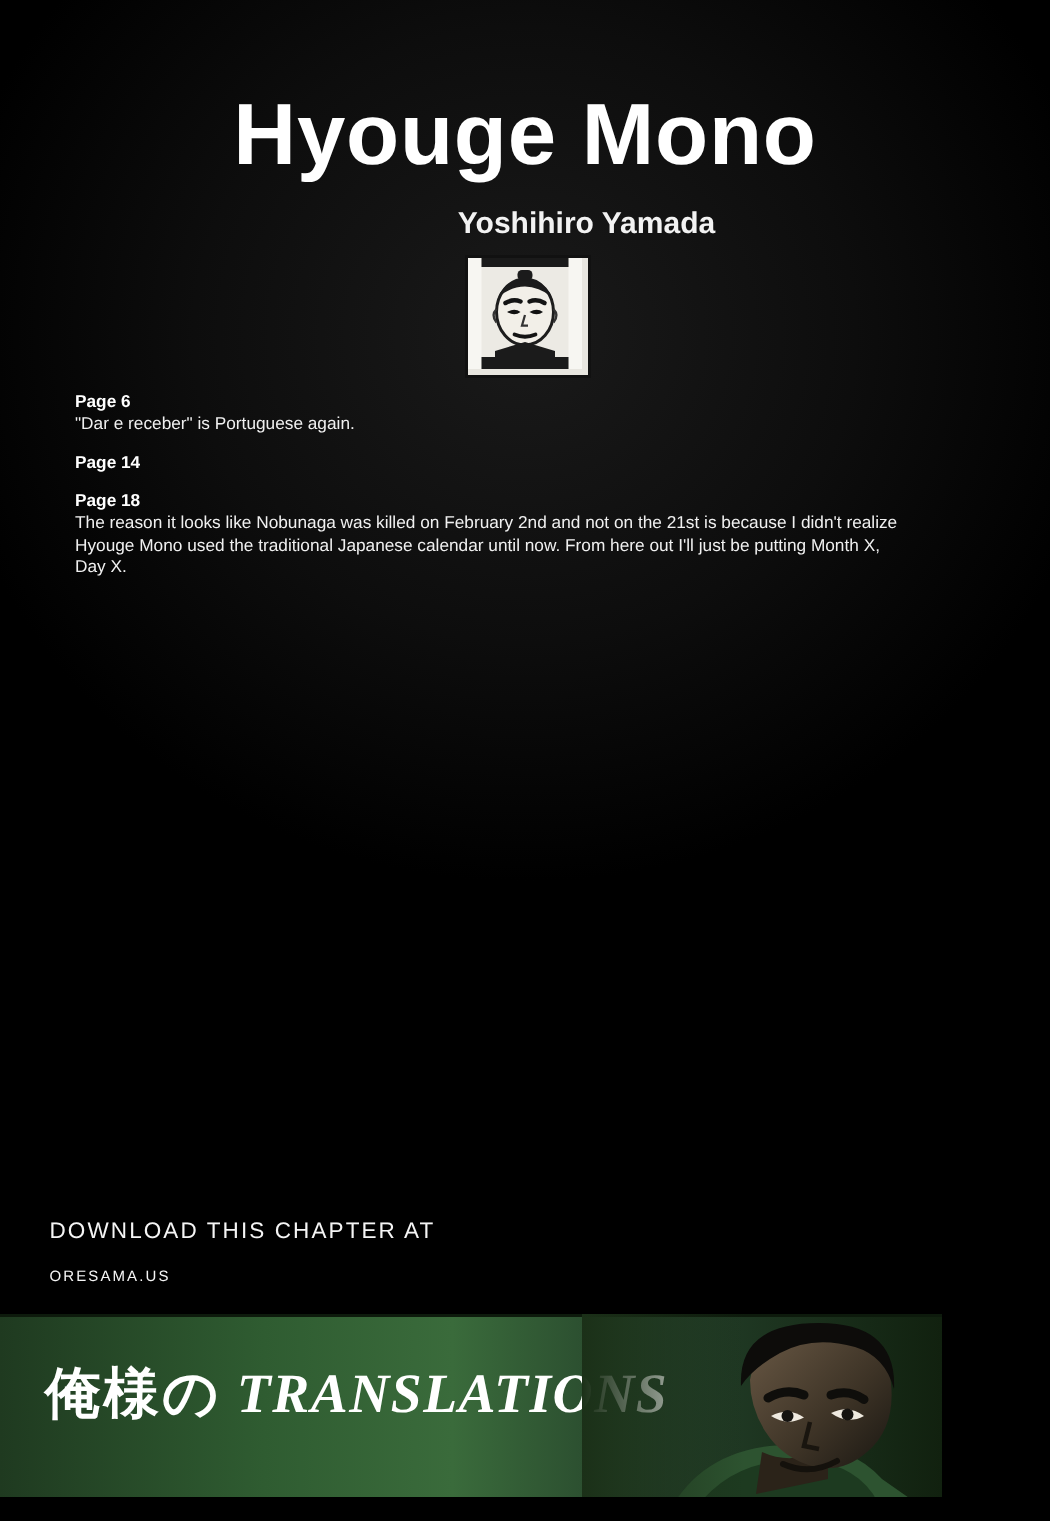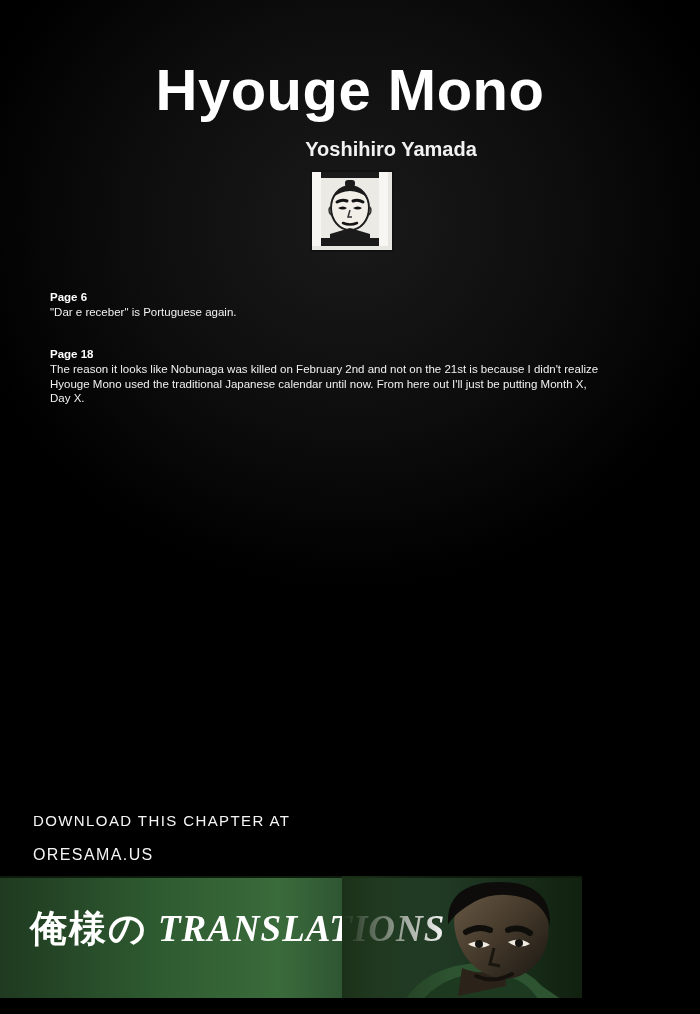--- a/index.html
+++ b/index.html
@@ -66,21 +66,21 @@
     overflow: hidden;
   }
   .portrait svg { display: block; }
 
   .notes {
     position: absolute;
     top: 262px;
     left: 50px;
     width: 560px;
   }
-  .note { margin-bottom: 13px; margin-top: 29px; }
+  .note { margin-bottom: 13px; }
   .note-head {
     font-size: 11.5px;
     font-weight: bold;
     color: #ffffff;
     margin-bottom: 2px;
   }
   .note-body {
     font-size: 11.5px;
     line-height: 1.25;
     color: #f0f0f0;
@@ -93,31 +93,31 @@
     font-size: 15px;
     letter-spacing: 1.4px;
     color: #f5f5f5;
     font-variant: small-caps;
     text-transform: uppercase;
   }
   .download-url {
     position: absolute;
     left: 33px;
     top: 846px;
-    font-size: 16px;
+    font-size: 10px;
     letter-spacing: 1.4px;
     color: #f5f5f5;
     text-transform: uppercase;
   }
 
   .banner {
     position: absolute;
     left: 0;
     bottom: 0;
-    width: 582px;
+    width: 628px;
     height: 138px;
     background: linear-gradient(90deg, #1f3a20 0%, #2f5c31 28%, #3a6b3b 48%, #24402a 70%, #11210f 100%);
     overflow: hidden;
   }
   .banner-rule-top {
     position: absolute;
     left: 0; top: 0; width: 700px; height: 2px;
     background: #0d1a0c;
   }
   .banner-text {
@@ -199,20 +199,21 @@
       <path d="M18 62 l20 -6 l20 6 l0 6 l-40 0 z" fill="#1b1b1b"></path>
     </svg>
   </div>
 
   <div class="notes">
     <div class="note">
       <div class="note-head">Page 6</div>
       <div class="note-body">"Dar e receber" is Portuguese again.</div>
     </div>
     <div class="note">
+      <div class="note-head">Page 14</div>
     </div>
     <div class="note">
       <div class="note-head">Page 18</div>
       <div class="note-body">The reason it looks like Nobunaga was killed on February 2nd and not on the 21st is because I didn't realize Hyouge Mono used the traditional Japanese calendar until now. From here out I'll just be putting Month X, Day X.</div>
     </div>
   </div>
 
   <div class="download-label">DOWNLOAD THIS CHAPTER AT</div>
   <div class="download-url">ORESAMA.US</div>
 

